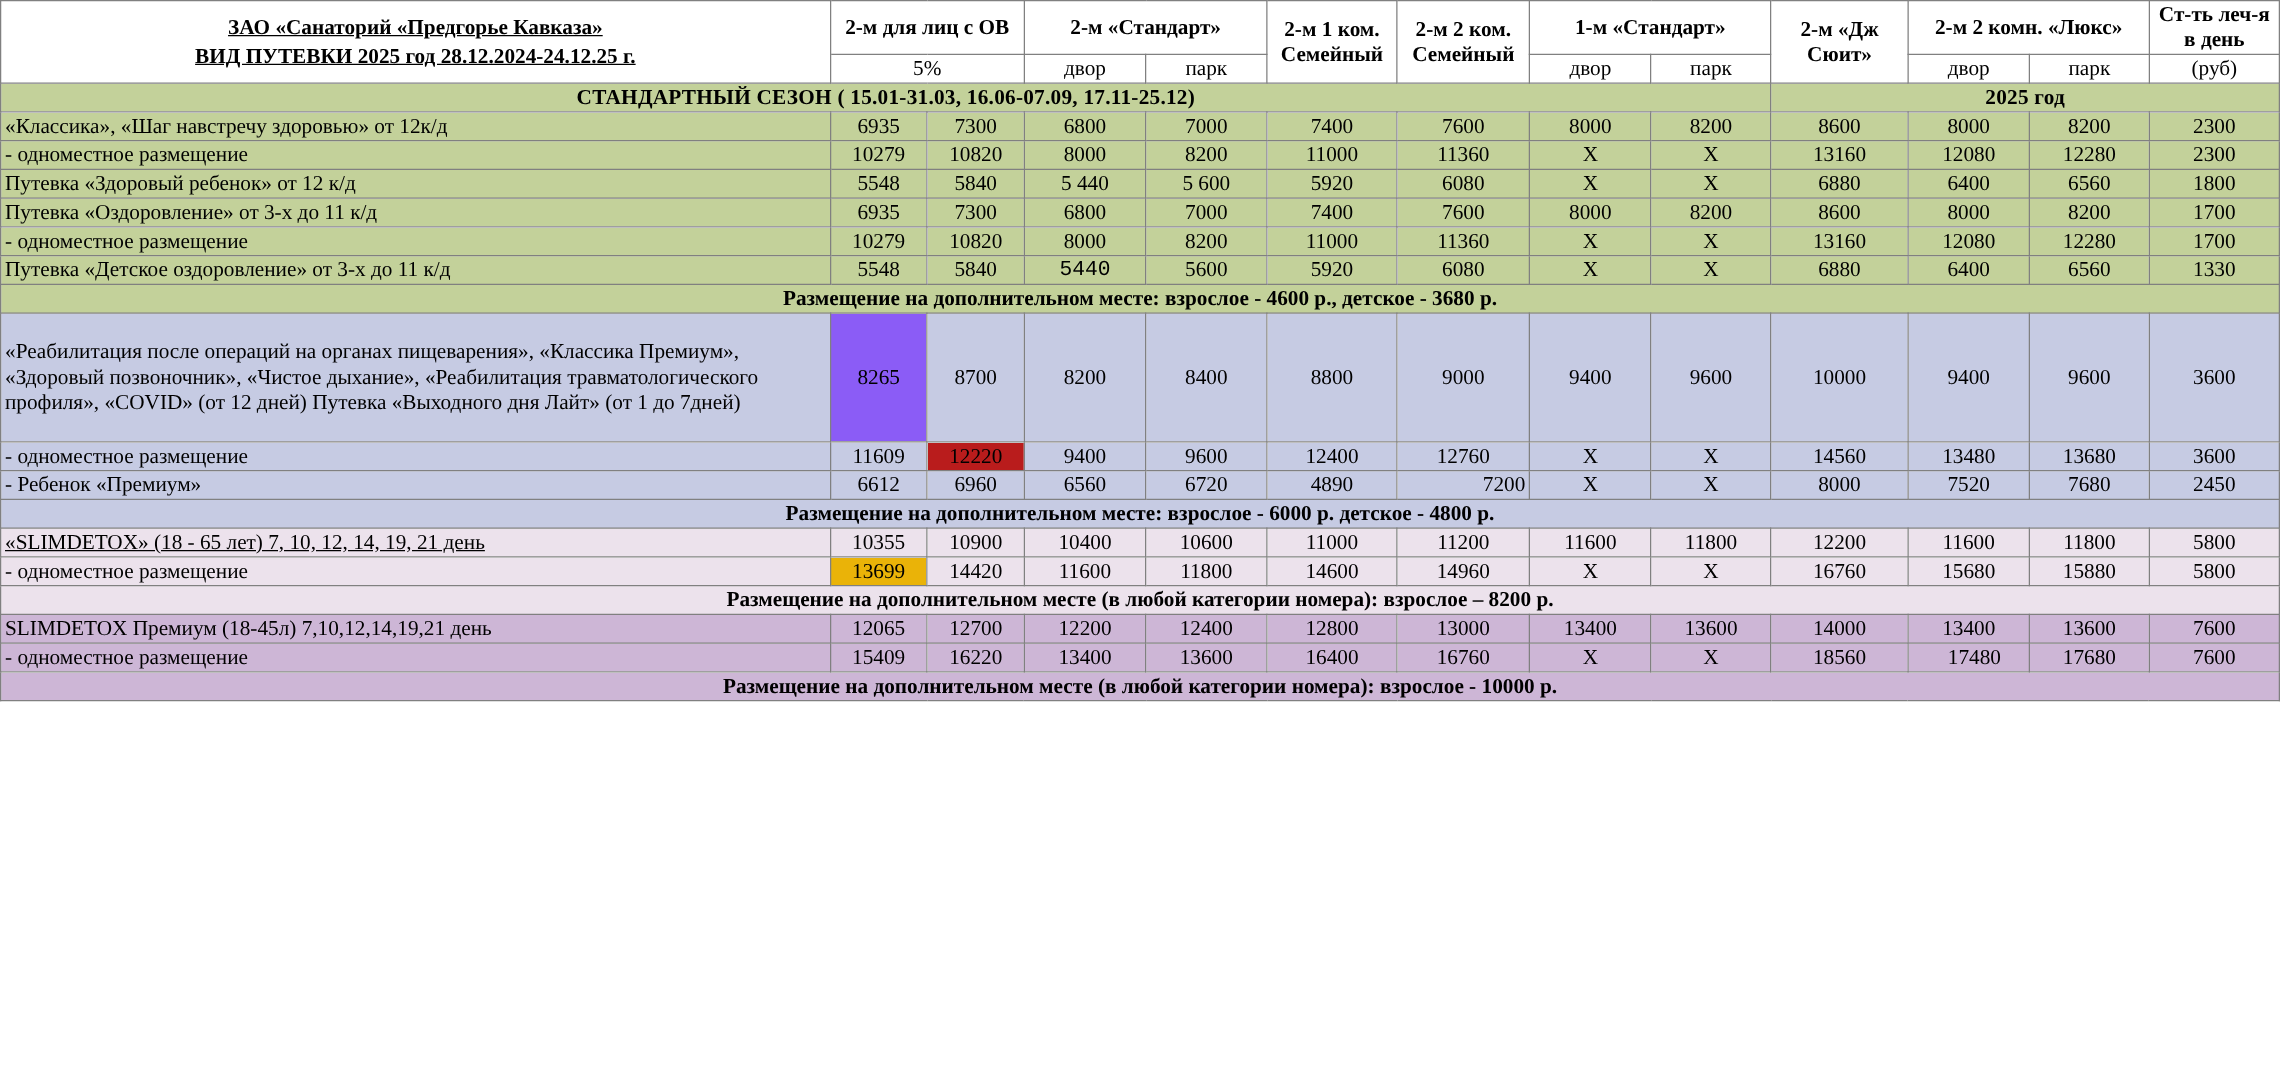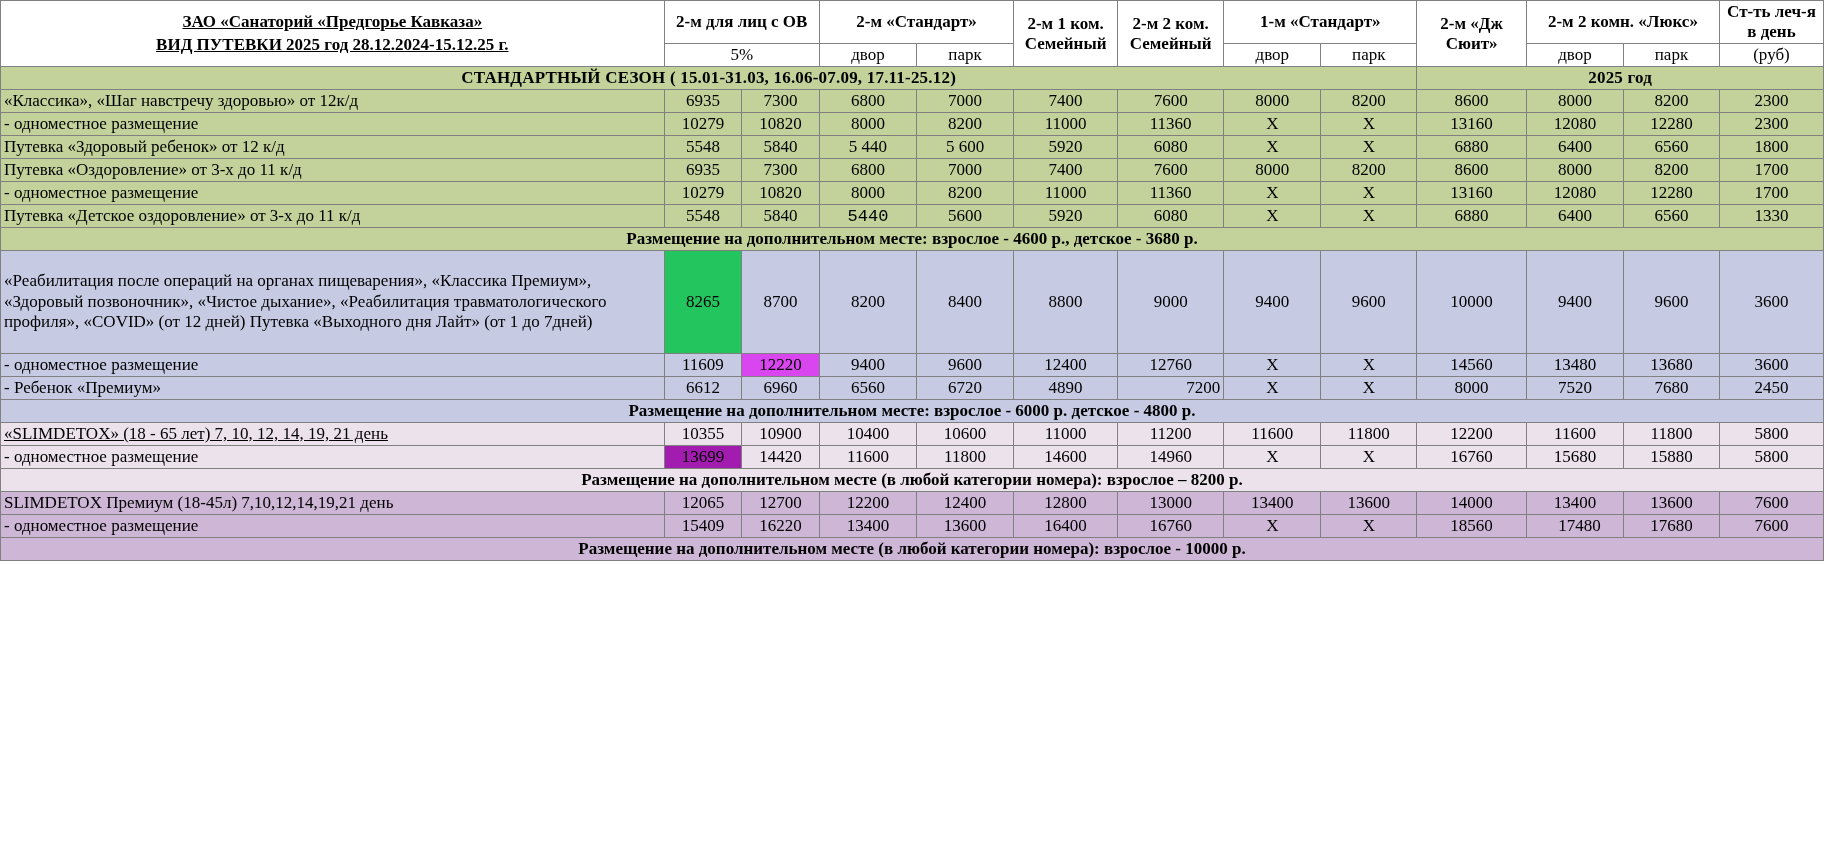--- a/index.html
+++ b/index.html
@@ -92,21 +92,21 @@
       <col style="width:84px">
       <col style="width:96px">
       <col style="width:85px">
       <col style="width:84px">
       <col style="width:91px">
     </colgroup>
     <tbody id="tbody">
         <tr>
           <td class="hdr-title" rowspan="2">
             <div>ЗАО «Санаторий «Предгорье Кавказа»</div>
-            <div>ВИД ПУТЕВКИ 2025 год 28.12.2024-15.12.25 г.</div>
+            <div>ВИД ПУТЕВКИ 2025 год 28.12.2024-24.12.25 г.</div>
           </td>
           <td class="hdr" colspan="2" rowspan="1">2-м для лиц с ОВ</td>
           <td class="hdr" colspan="2" rowspan="1">2-м «Стандарт»</td>
           <td class="hdr hdr-small" colspan="1" rowspan="2">2-м  1 ком. Семейный</td>
           <td class="hdr hdr-small" colspan="1" rowspan="2">2-м 2 ком. Семейный</td>
           <td class="hdr" colspan="2" rowspan="1">1-м «Стандарт»</td>
           <td class="hdr hdr-small" colspan="1" rowspan="2">2-м «Дж Сюит»</td>
           <td class="hdr" colspan="2" rowspan="1">2-м 2 комн. «Люкс»</td>
           <td class="hdr hdr-small" colspan="1" rowspan="1">Ст-ть леч-я в день</td>
         </tr>
@@ -212,37 +212,37 @@
           <td class="c-num" style="background: rgb(195, 209, 154);">6880</td>
           <td class="c-num" style="background: rgb(195, 209, 154);">6400</td>
           <td class="c-num" style="background: rgb(195, 209, 154);">6560</td>
           <td class="c-num" style="background: rgb(195, 209, 154);">1330</td>
         </tr>
         <tr>
           <td class="c-center bold" colspan="13" style="background: rgb(195, 209, 154); font-size: 17px;">Размещение на дополнительном месте: взрослое - 4600 р., детское - 3680 р.</td>
         </tr>
         <tr>
           <td class="multi-desc " style="background: rgb(198, 203, 227); height: 100px;">«Реабилитация после операций на органах пищеварения», «Классика Премиум», «Здоровый позвоночник», «Чистое дыхание», «Реабилитация травматологического профиля», «COVID» (от 12 дней) Путевка «Выходного дня Лайт» (от 1 до 7дней)</td>
-          <td class="c-num" style="background: #22c55e;">8265</td>
+          <td class="c-num" style="background: #8b5cf6;">8265</td>
           <td class="c-num" style="background: rgb(198, 203, 227);">8700</td>
           <td class="c-num" style="background: rgb(198, 203, 227);">8200</td>
           <td class="c-num" style="background: rgb(198, 203, 227);">8400</td>
           <td class="c-num" style="background: rgb(198, 203, 227);">8800</td>
           <td class="c-num" style="background: rgb(198, 203, 227);">9000</td>
           <td class="c-num" style="background: rgb(198, 203, 227);">9400</td>
           <td class="c-num" style="background: rgb(198, 203, 227);">9600</td>
           <td class="c-num" style="background: rgb(198, 203, 227);">10000</td>
           <td class="c-num" style="background: rgb(198, 203, 227);">9400</td>
           <td class="c-num" style="background: rgb(198, 203, 227);">9600</td>
           <td class="c-num" style="background: rgb(198, 203, 227);">3600</td>
         </tr>
         <tr>
           <td class="c-left " style="background: rgb(198, 203, 227);">- одноместное размещение</td>
           <td class="c-num" style="background: rgb(198, 203, 227);">11609</td>
-          <td class="c-num" style="background: #d946ef; text-align: center;">12220</td>
+          <td class="c-num" style="background: #b91c1c; text-align: center;">12220</td>
           <td class="c-num" style="background: rgb(198, 203, 227);">9400</td>
           <td class="c-num" style="background: rgb(198, 203, 227);">9600</td>
           <td class="c-num" style="background: rgb(198, 203, 227);">12400</td>
           <td class="c-num" style="background: rgb(198, 203, 227);">12760</td>
           <td class="c-num" style="background: rgb(198, 203, 227);">Х</td>
           <td class="c-num" style="background: rgb(198, 203, 227);">Х</td>
           <td class="c-num" style="background: rgb(198, 203, 227);">14560</td>
           <td class="c-num" style="background: rgb(198, 203, 227);">13480</td>
           <td class="c-num" style="background: rgb(198, 203, 227);">13680</td>
           <td class="c-num" style="background: rgb(198, 203, 227);">3600</td>
@@ -275,21 +275,21 @@
           <td class="c-num" style="background: rgb(236, 226, 236);">11200</td>
           <td class="c-num" style="background: rgb(236, 226, 236);">11600</td>
           <td class="c-num" style="background: rgb(236, 226, 236);">11800</td>
           <td class="c-num" style="background: rgb(236, 226, 236);">12200</td>
           <td class="c-num" style="background: rgb(236, 226, 236);">11600</td>
           <td class="c-num" style="background: rgb(236, 226, 236);">11800</td>
           <td class="c-num" style="background: rgb(236, 226, 236);">5800</td>
         </tr>
         <tr>
           <td class="c-left " style="background: rgb(236, 226, 236);">- одноместное размещение</td>
-          <td class="c-num" style="background: #a21caf;">13699</td>
+          <td class="c-num" style="background: #eab308;">13699</td>
           <td class="c-num" style="background: rgb(236, 226, 236);">14420</td>
           <td class="c-num" style="background: rgb(236, 226, 236);">11600</td>
           <td class="c-num" style="background: rgb(236, 226, 236);">11800</td>
           <td class="c-num" style="background: rgb(236, 226, 236);">14600</td>
           <td class="c-num" style="background: rgb(236, 226, 236);">14960</td>
           <td class="c-num" style="background: rgb(236, 226, 236);">Х</td>
           <td class="c-num" style="background: rgb(236, 226, 236);">Х</td>
           <td class="c-num" style="background: rgb(236, 226, 236);">16760</td>
           <td class="c-num" style="background: rgb(236, 226, 236);">15680</td>
           <td class="c-num" style="background: rgb(236, 226, 236);">15880</td>

